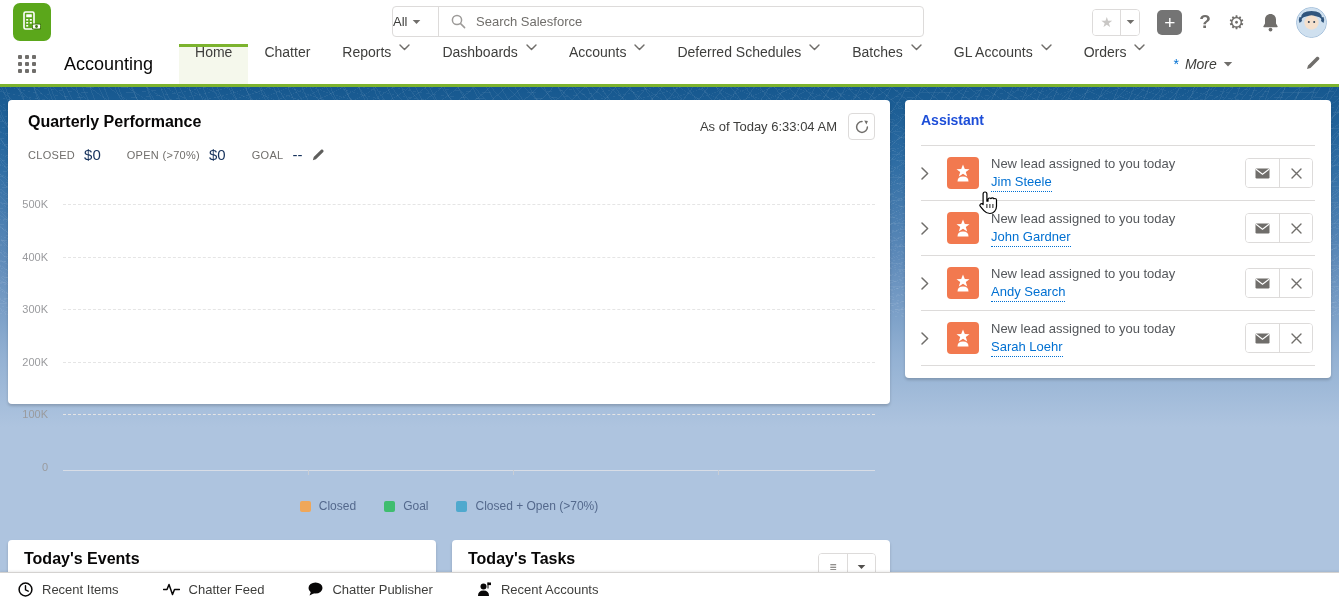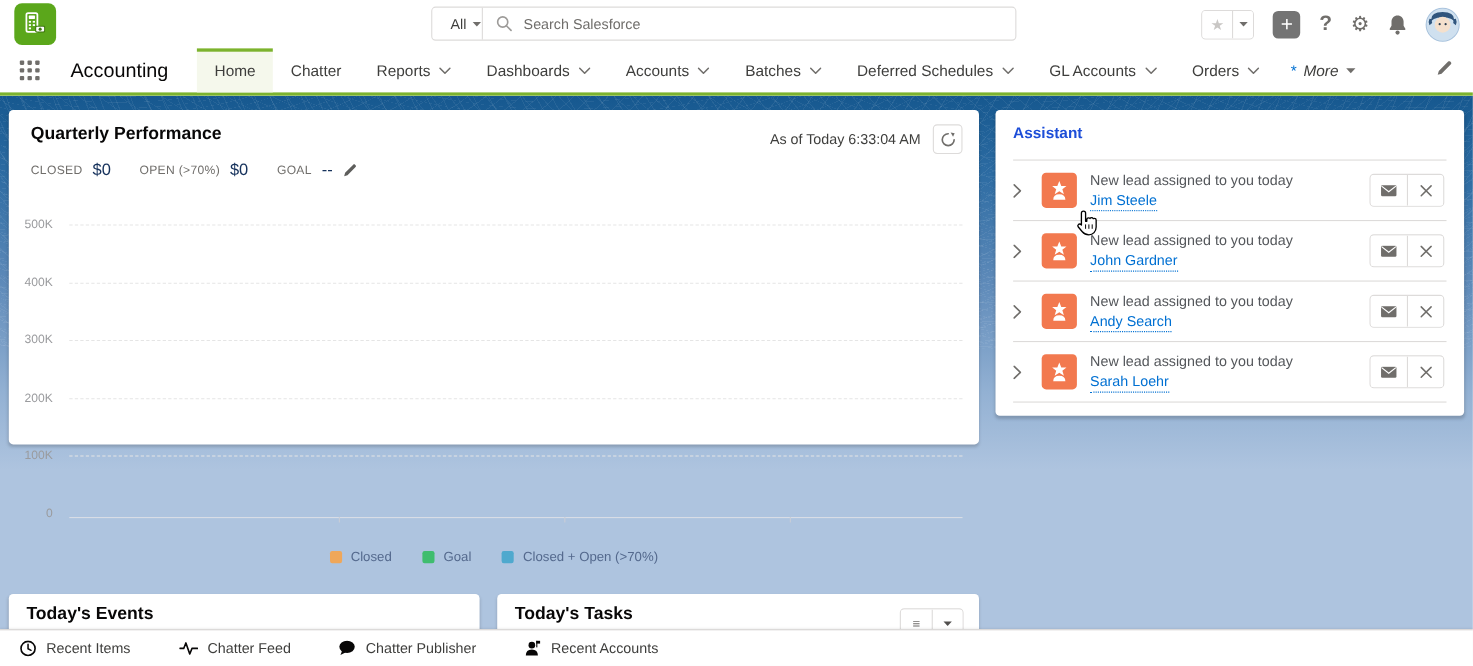--- a/index.html
+++ b/index.html
@@ -4,42 +4,42 @@
 <style>
   * { margin:0; padding:0; box-sizing:border-box; }
   html,body { width:1339px; height:605px; overflow:hidden; }
   body { font-family:"Liberation Sans", sans-serif; background:#fff; position:relative; }
   .page { position:absolute; inset:0; overflow:hidden; }
 
   
   .global-header { position:absolute; top:0; left:0; right:0; height:44px; background:#fff; z-index:5; }
   .app-logo { position:absolute; left:13px; top:3px; width:38px; height:38px; background:#5ba71b; border-radius:7px; display:flex; align-items:center; justify-content:center; cursor:pointer; }
   .search-wrap { position:absolute; left:392px; top:6px; width:532px; height:31px; border:1px solid #dddbda; border-radius:4px; display:flex; align-items:stretch; background:#fff; }
-  .search-scope { width:46px; display:flex; align-items:center; justify-content:flex-end; gap:5px; border-right:1px solid #dddbda; color:#3e3e3c; font-size:13px; cursor:pointer; }
+  .search-scope { width:46px; display:flex; align-items:center; justify-content:flex-start; gap:5px; border-right:1px solid #dddbda; color:#3e3e3c; font-size:13px; cursor:pointer; }
   .search-box { flex:1; display:flex; align-items:center; padding:0 12px; gap:10px; }
   .search-box input { border:none; outline:none; flex:1; font-size:13px; font-family:"Liberation Sans",sans-serif; color:#3e3e3c; background:transparent; }
   .search-box input::placeholder { color:#706e6b; }
   .header-actions { position:absolute; right:12px; top:0; height:44px; display:flex; align-items:center; gap:17px; }
   .fav-combo { display:flex; border:1px solid #dddbda; border-radius:4px; overflow:hidden; height:27px; }
   .fav-combo .seg { background:#fff; border:none; display:flex; align-items:center; justify-content:center; cursor:pointer; }
   .fav-combo .seg.star { width:27px; color:#c9c7c5; font-size:14px; }
   .fav-combo .seg.dd { width:19px; border-left:1px solid #dddbda; }
   .icon-btn { background:none; border:none; cursor:pointer; display:flex; align-items:center; justify-content:center; }
   .plus-btn { width:25px; height:25px; background:#747474; border-radius:5px; color:#fff; font-size:19px; line-height:1; font-weight:400; }
   .help-btn { color:#706e6b; font-size:19px; font-weight:700; }
   .gear-btn { color:#706e6b; font-size:19px; }
   .avatar { width:31px; height:31px; border-radius:50%; overflow:hidden; border:1px solid #a9c3dd; cursor:pointer; background:#cfe0ef; }
 
   
   .nav-bar { position:absolute; top:44px; left:0; right:0; height:43px; background:#fff; border-bottom:3px solid #7cb32e; display:flex; align-items:stretch; padding-left:18px; z-index:5; }
   .waffle { width:26px; align-self:center; display:grid; grid-template-columns:repeat(3,4px); gap:3px; cursor:pointer; margin-right:20px; }
   .waffle i { width:4px; height:4px; background:#706e6b; border-radius:1px; }
   .app-name { align-self:center; font-size:18px; color:#080707; margin-right:26px; white-space:nowrap; }
   .tabs { display:flex; align-items:stretch; }
-  .tab { display:flex; align-items:center; gap:8px; padding:0 16px; font-size:14px; color:#3e3e3c; cursor:pointer; white-space:nowrap; position:relative; }
+  .tab { display:flex; gap:8px; padding:0 16px; font-size:14px; color:#3e3e3c; cursor:pointer; white-space:nowrap; position:relative; }
   .tab.active { background:#f5f8ec; }
   .tab.active::before { content:""; position:absolute; top:0; left:0; right:0; height:3px; background:#7cb32e; }
   .tab .chev svg { display:block; }
   .tab-more { display:flex; align-items:center; gap:6px; padding:0 12px; font-size:14px; font-style:italic; color:#3e3e3c; cursor:pointer; white-space:nowrap; }
   .tab-more .star-pre { color:#0070d2; font-style:normal; }
   .nav-edit { margin-left:auto; align-self:center; margin-right:18px; cursor:pointer; }
 
   
   .main-bg { position:absolute; top:87px; left:0; right:0; bottom:33px;
     background:linear-gradient(180deg,#16588f 0px,#2c6ba2 70px,#5e8ab9 170px,#93b1d3 270px,#aec4df 340px,#aec4df 100%); }
@@ -221,29 +221,29 @@
       </div>
         <div class="tab">
         <span>Accounts</span>
         <span class="chev">
           <svg width="11" height="7" viewBox="0 0 11 7">
               <path d="M1 1 L5.5 5.6 L10 1" fill="none" stroke="#706e6b" stroke-width="1.4" stroke-linecap="round" stroke-linejoin="round"></path>
             </svg>
         </span>
       </div>
         <div class="tab">
+        <span>Deferred Schedules</span>
+        <span class="chev">
+          <svg width="11" height="7" viewBox="0 0 11 7">
+              <path d="M1 1 L5.5 5.6 L10 1" fill="none" stroke="#706e6b" stroke-width="1.4" stroke-linecap="round" stroke-linejoin="round"></path>
+            </svg>
+        </span>
+      </div>
+        <div class="tab">
         <span>Batches</span>
-        <span class="chev">
-          <svg width="11" height="7" viewBox="0 0 11 7">
-              <path d="M1 1 L5.5 5.6 L10 1" fill="none" stroke="#706e6b" stroke-width="1.4" stroke-linecap="round" stroke-linejoin="round"></path>
-            </svg>
-        </span>
-      </div>
-        <div class="tab">
-        <span>Deferred Schedules</span>
         <span class="chev">
           <svg width="11" height="7" viewBox="0 0 11 7">
               <path d="M1 1 L5.5 5.6 L10 1" fill="none" stroke="#706e6b" stroke-width="1.4" stroke-linecap="round" stroke-linejoin="round"></path>
             </svg>
         </span>
       </div>
         <div class="tab">
         <span>GL Accounts</span>
         <span class="chev">
           <svg width="11" height="7" viewBox="0 0 11 7">

